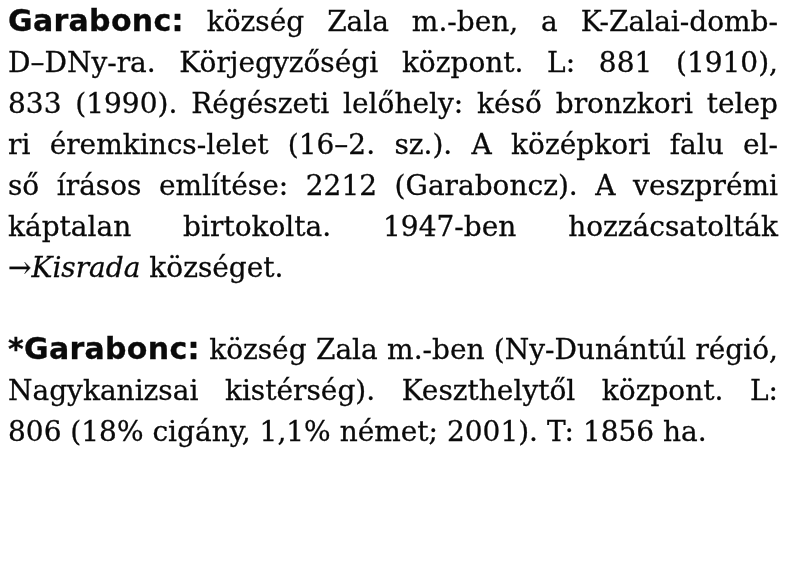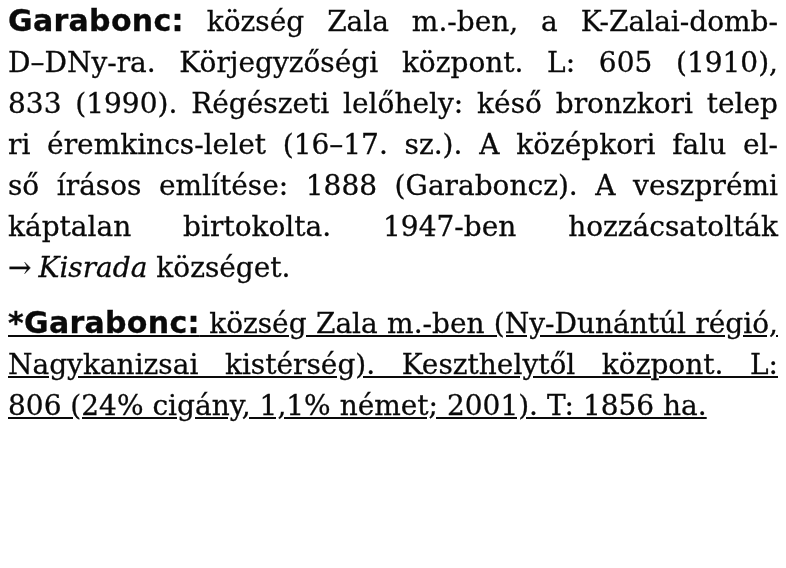--- a/index.html
+++ b/index.html
@@ -18,59 +18,57 @@
     height: 508px;
     padding: 0 8px 0 8px;
     color: #0a0a0a;
     font-family: "DejaVu Serif", serif;
     -webkit-text-stroke: 0.3px #0a0a0a;
   }
   .entry {
     width: 770px;
   }
   .entry.second {
-    margin-top: 14px;
-    text-decoration: underline;
+    margin-top: 40px;
   }
   .line {
     font-size: 28px;
     line-height: 41px;
     text-align: justify;
     text-align-last: justify;
     text-justify: inter-word;
     white-space: normal;
   }
   .line.end {
     text-align-last: left;
   }
   .hw {
     font-family: "DejaVu Sans", sans-serif;
     font-weight: 700;
     font-size: 30px;
     letter-spacing: 0.3px;
   }
   .it {
     font-style: italic;
-    margin-left: 7px;
   }
 </style>
 </head>
 <body>
 
 <div class="page">
 
   <section class="entry">
     <div class="line"><span class="hw">Garabonc:</span><span> község Zala m.-ben, a K-Zalai-domb-</span></div>
-    <div class="line"><span>D–DNy-ra. Körjegyzőségi központ. L: 605 (1910),</span></div>
+    <div class="line"><span>D–DNy-ra. Körjegyzőségi központ. L: 881 (1910),</span></div>
     <div class="line"><span>833 (1990). Régészeti lelőhely: késő bronzkori telep</span></div>
-    <div class="line"><span>ri éremkincs-lelet (16–17. sz.). A középkori falu el-</span></div>
-    <div class="line"><span>ső írásos említése: 1888 (Garaboncz). A veszprémi</span></div>
+    <div class="line"><span>ri éremkincs-lelet (16–2. sz.). A középkori falu el-</span></div>
+    <div class="line"><span>ső írásos említése: 2212 (Garaboncz). A veszprémi</span></div>
     <div class="line"><span>káptalan birtokolta. 1947-ben hozzácsatolták</span></div>
     <div class="line end"><span>→</span><span class="it">Kisrada</span><span> községet.</span></div>
   </section>
 
   <section class="entry second">
     <div class="line"><span class="hw">*Garabonc:</span><span> község Zala m.-ben (Ny-Dunántúl régió,</span></div>
     <div class="line"><span>Nagykanizsai kistérség). Keszthelytől központ. L:</span></div>
-    <div class="line end"><span>806 (24% cigány, 1,1% német; 2001). T: 1856 ha.</span></div>
+    <div class="line end"><span>806 (18% cigány, 1,1% német; 2001). T: 1856 ha.</span></div>
   </section>
 
 </div>
 
 </body></html>

